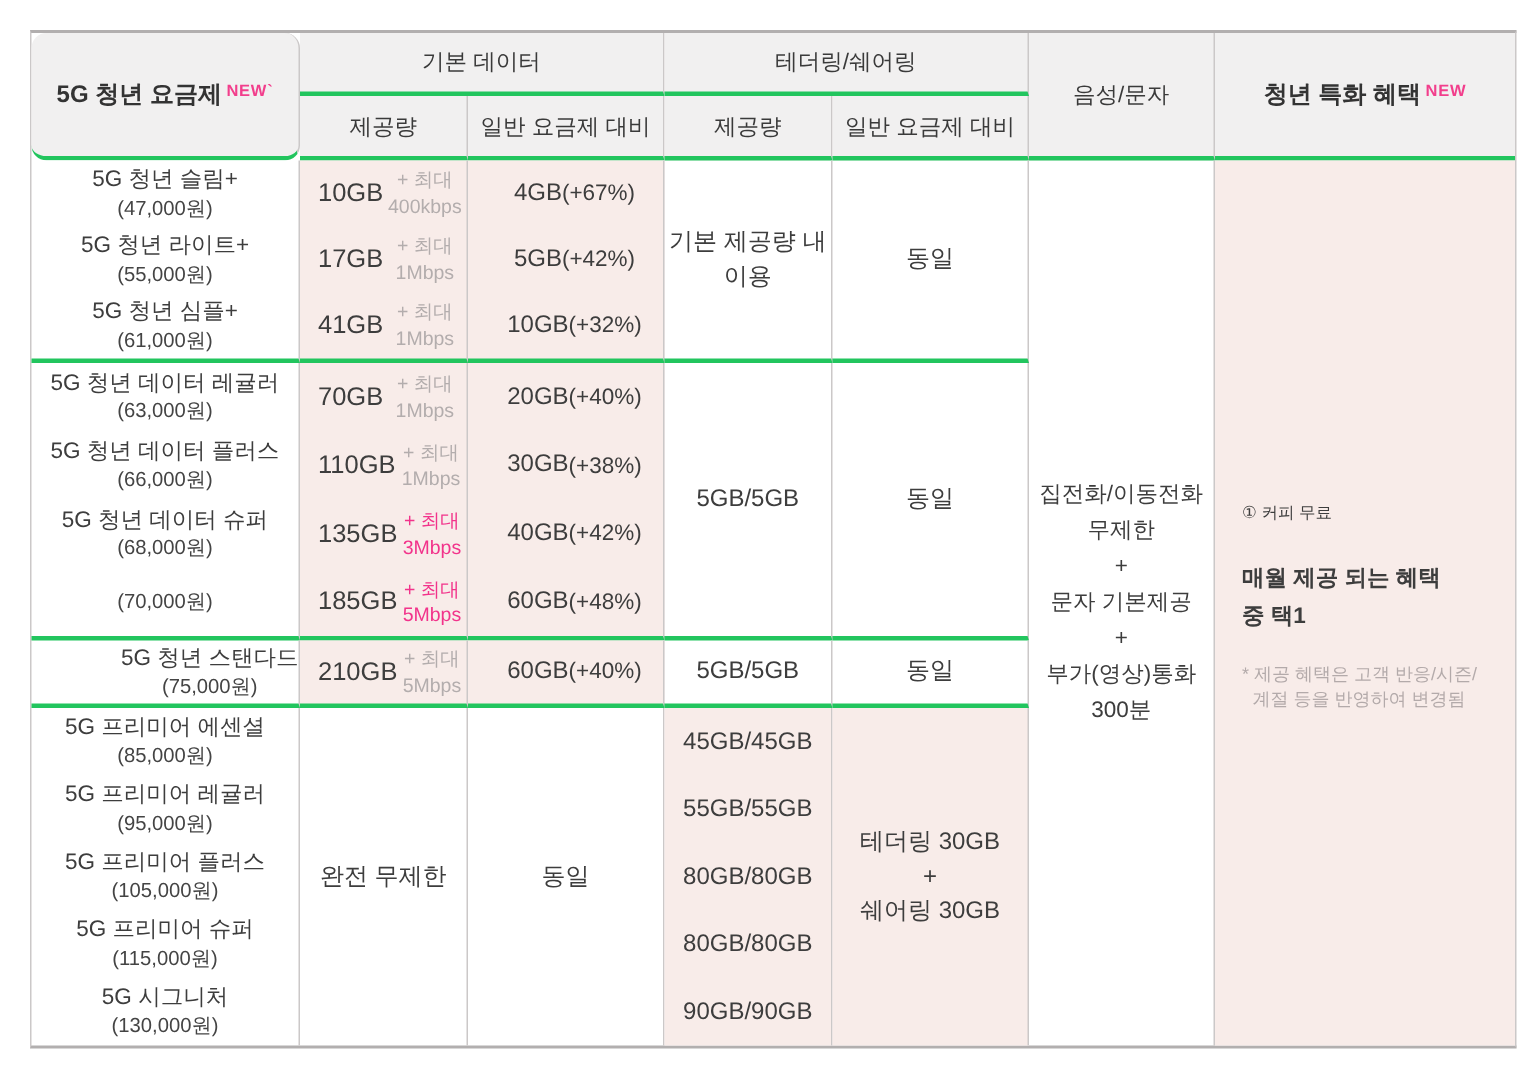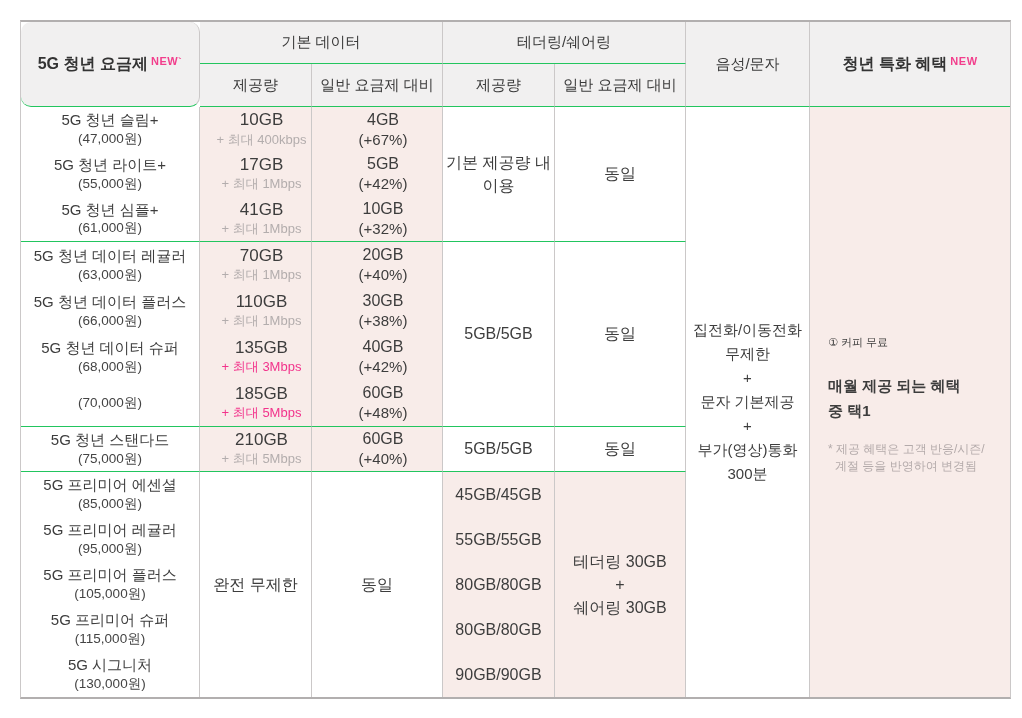--- a/index.html
+++ b/index.html
@@ -3,35 +3,35 @@
 <meta charset="utf-8">
 <style>
   html,body{margin:0;padding:0;background:#fff;width:1022px;height:718px;
     font-family:"Liberation Sans","DejaVu Sans",sans-serif;color:#3d3d3d;}
   .table{position:absolute;left:20px;top:20px;width:989px;
     border-left:1px solid #cbc8c8;border-right:1px solid #cbc8c8;
     border-top:2px solid #b2afaf;border-bottom:2px solid #b2afaf;
     display:grid;
     grid-template-columns:179px 112px 131px 112px 131px 124px 200px;
     grid-template-rows:42px 43px 135px 185px 45px 225px;}
-  .c{border-right:1px solid #cbc8c8;border-bottom:1px solid #22c55e;box-sizing:border-box;
+  .c{border-right:1px solid #cbc8c8;border-bottom:3px solid #22c55e;box-sizing:border-box;
     display:flex;flex-direction:column;align-items:center;justify-content:center;text-align:center;}
   .nbr{border-right:none!important}.nbb{border-bottom:none!important}
   .hdr{background:#f1f0f0;}
   .pink{background:#f8ece9;}
   .h-title{font-size:16px;font-weight:bold;color:#333;}
   .h-sub{font-size:15px;font-weight:500;color:#3a3a3a;}
   .badge{color:#f23e8c;font-weight:bold;font-size:11px;vertical-align:4px;margin-left:3px;letter-spacing:.5px;}
   .row-h{flex-direction:row;align-items:center;}
   .plancell{align-items:stretch;}
   .plan{flex:1;display:flex;flex-direction:column;align-items:center;justify-content:center;}
   .pname{font-size:15px;font-weight:500;line-height:1.25;}
   .pprice{font-size:13.5px;color:#444;line-height:1.3;}
   .datacell{align-items:stretch;}
-  .dblk{flex:1;display:flex;flex-direction:column;align-items:center;justify-content:center;margin-left:12px;}
+  .dblk{flex:1;display:flex;flex-direction:row;align-items:center;justify-content:center;margin-left:12px;}
   .amt{font-size:17px;font-weight:500;line-height:1.2;}
   .note{font-size:13px;color:#b3adad;line-height:1.35;}
   .note-pink{color:#f2338b;font-weight:500;}
   .vs{font-size:16px;line-height:1.25;}
   .vspct{font-size:15px;line-height:1.3;}
   .big{font-size:16px;line-height:1.45;}
   .tvals{align-items:stretch;}
   .tval{flex:1;display:flex;align-items:center;justify-content:center;font-size:16px;}
   .voice div{font-size:15px;font-weight:500;line-height:24px;}
   .benefit{align-items:flex-start;text-align:left;padding-left:18px;}
@@ -177,21 +177,21 @@
         <div class="vspct">(+48%)</div>
       </div>
   </div>
   <div class="c" style="grid-column:4;grid-row:4;">
     <div class="big">5GB/5GB</div>
   </div>
   <div class="c" style="grid-column:5;grid-row:4;">
     <div class="big">동일</div>
   </div>
 
-  <div class="c plancell" style="grid-column:1;grid-row:5;">
+  <div class="c plancell" style="grid-column:1;grid-row:5;align-items:flex-end;">
     <div class="plan">
         <div class="pname">5G 청년 스탠다드</div>
         <div class="pprice">(75,000원)</div>
       </div>
   </div>
   <div class="c pink datacell" style="grid-column:2;grid-row:5;">
     <div class="dblk">
         <div class="amt">210GB</div>
         <div class="note">+ 최대 5Mbps</div>
       </div>

